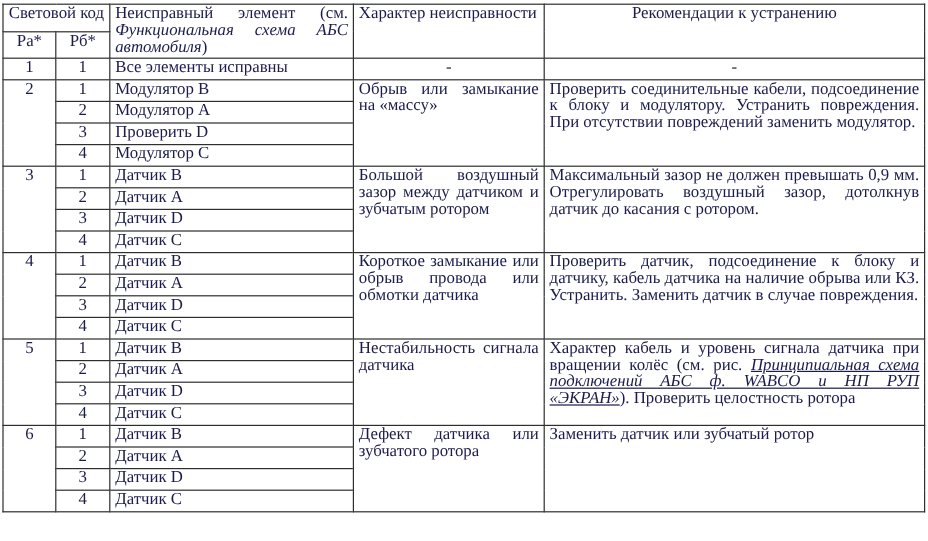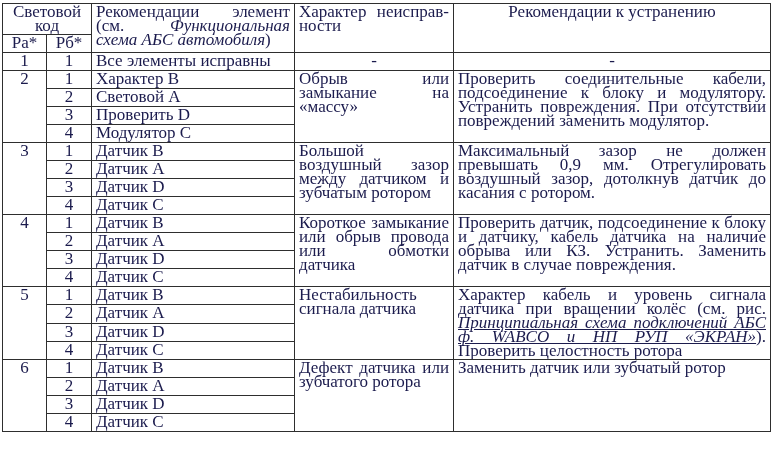--- a/index.html
+++ b/index.html
@@ -10,21 +10,21 @@
   html,body{margin:0;padding:0;background:#fff;}
   .page{
     width:773px;height:451px;box-sizing:border-box;
     padding:3px 2px 2px 2px;background:var(--bg);
     font-family:"Liberation Serif", serif;
     color:var(--text);
     overflow:hidden;
   }
   table.fault{
     border-collapse:collapse;width:100%;table-layout:fixed;
-    font-size:17px;line-height:14px;padding-left:12px;
+    font-size:14px;line-height:14px;padding-left:12px;
   }
   th,td{
     border:1px solid var(--border);
     padding:1px 4px;
     vertical-align:top;
     font-weight:normal;
     overflow:hidden;
   }
   tr{height:18px;}
   thead th{text-align:center;}
@@ -44,47 +44,47 @@
     <colgroup>
       <col style="width:44px">
         <col style="width:45px">
         <col style="width:203px">
         <col style="width:159px">
         <col>
     </colgroup>
     <thead>
       <tr>
         <th colspan="2">Световой код</th>
-        <th rowspan="2" class="jl" id="h-el"><span>Рекомендации элемент (см. </span><span class="it">Функциональная схема АБС автомобиля</span><span>)</span></th>
+        <th rowspan="2" class="jl" id="h-el"><span>Неисправный элемент (см. </span><span class="it">Функциональная схема АБС автомобиля</span><span>)</span></th>
         <th rowspan="2" class="jl">Характер неисправ­ности</th>
         <th rowspan="2">Рекомендации к устранению</th>
       </tr>
       <tr>
         <th>Ра*</th>
         <th>Рб*</th>
       </tr>
     </thead>
     <tbody id="tbody">
         <tr>
           <td class="num">1</td>
           <td class="num">1</td>
           <td class="el">Все элементы исправны</td>
           <td class="c">-</td>
           <td class="c"><span>-</span></td>
         </tr>
         <tr>
           <td class="num" rowspan="4">2</td>
           <td class="num">1</td>
-          <td class="el">Характер B</td>
+          <td class="el">Модулятор B</td>
           <td class="ch" rowspan="4">Обрыв или замыкание на «массу»</td>
           <td class="rec" rowspan="4"><span>Проверить соединительные кабели, подсоеди­нение к блоку и модулятору. Устранить по­вреждения. При отсутствии повреждений за­менить модулятор.</span></td>
         </tr>
         <tr>
           <td class="num">2</td>
-          <td class="el">Световой A</td>
+          <td class="el">Модулятор A</td>
         </tr>
         <tr>
           <td class="num">3</td>
           <td class="el">Проверить D</td>
         </tr>
         <tr>
           <td class="num">4</td>
           <td class="el">Модулятор C</td>
         </tr>
         <tr>

